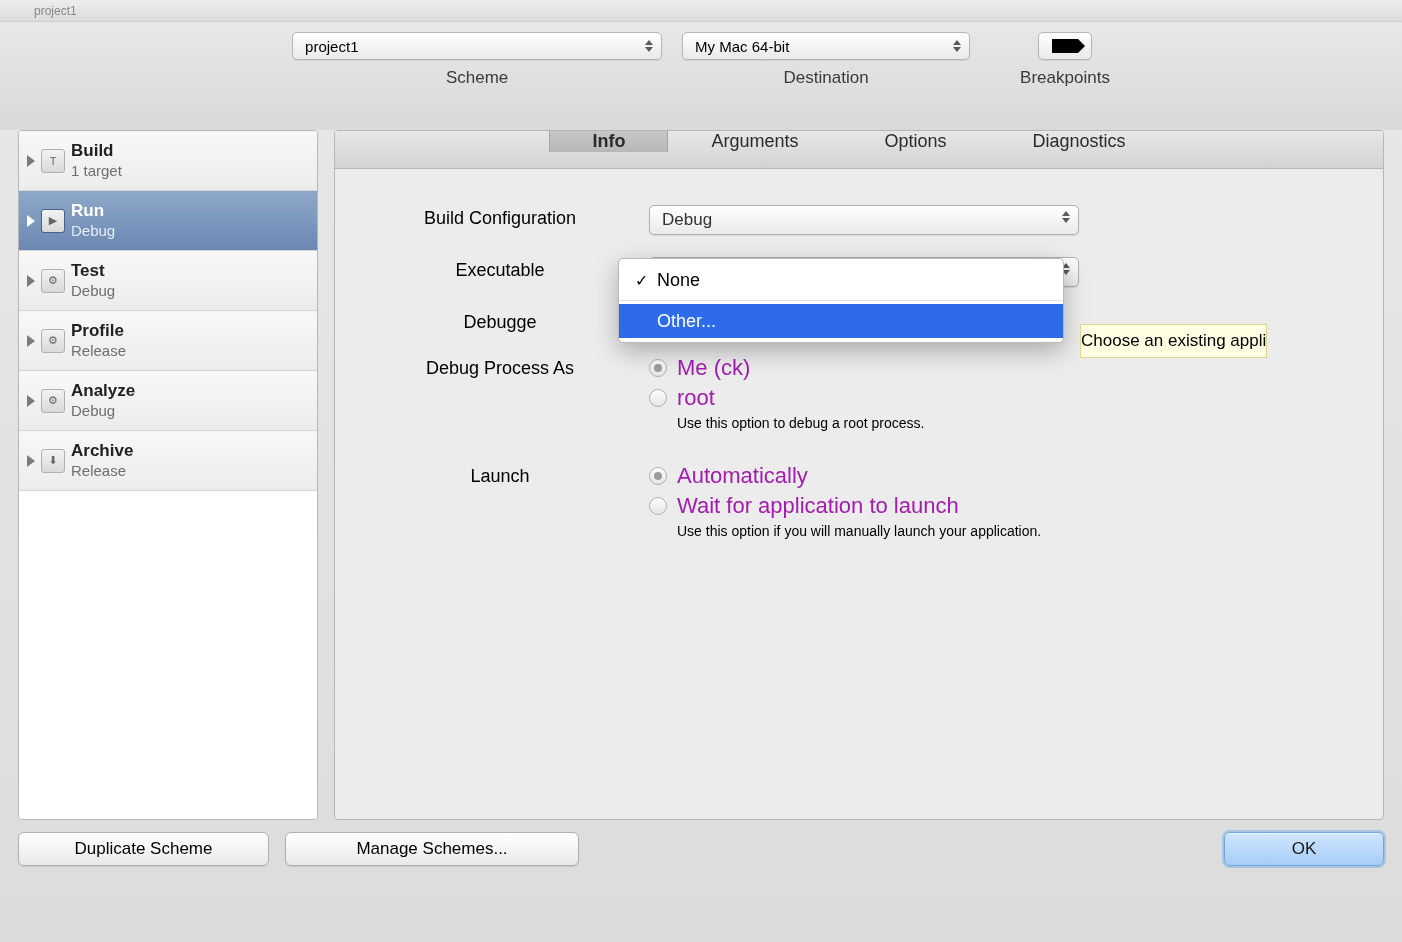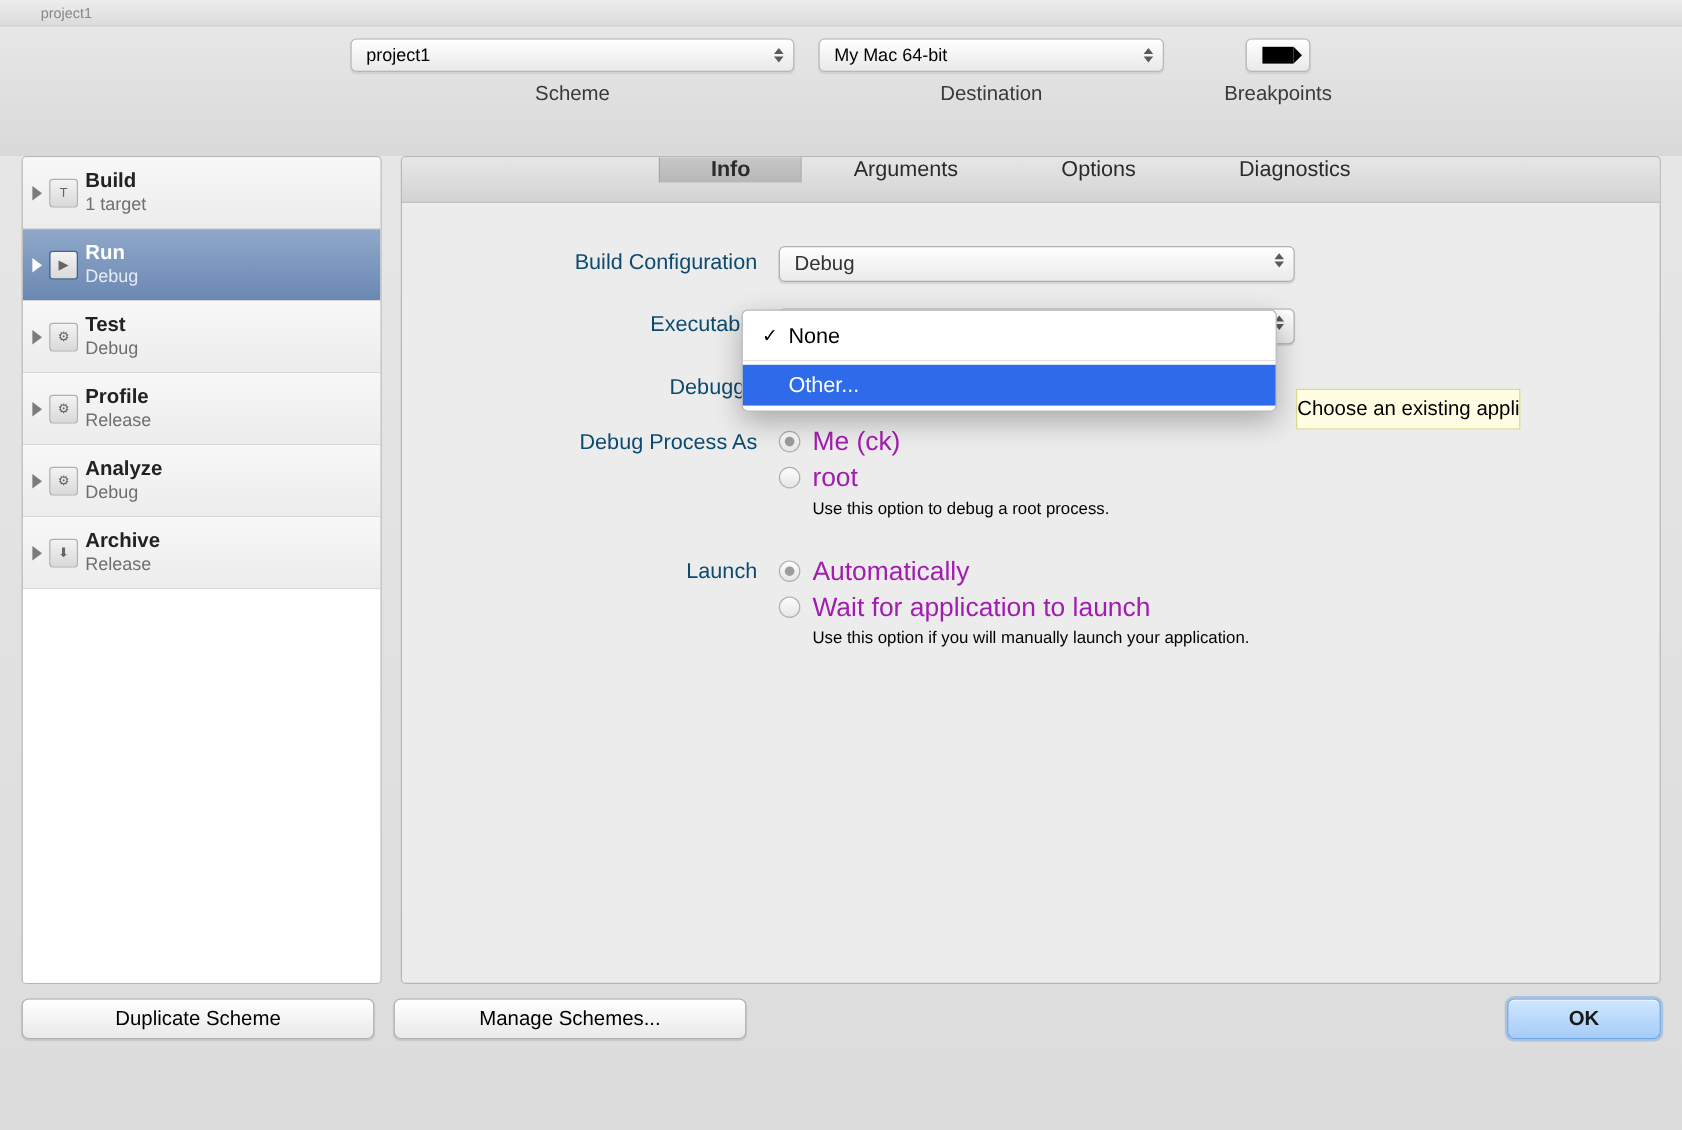--- a/index.html
+++ b/index.html
@@ -158,22 +158,22 @@
     padding:36px 34px;
     font-size:18px;
     color:#333;
   }
   .form-row{
     display:flex;
     align-items:flex-start;
     margin-bottom:22px;
   }
   .form-label{
-    width:280px; text-align:right; padding-right:18px; padding-top:3px;
-    font-size:18px; color:#0c4a6e;
+    width:280px; text-align:center; padding-right:18px; padding-top:3px;
+    font-size:18px; color:#000000;
   }
   .form-ctrl{flex:1;}
   .select {
     height:30px; width:430px;
     background:linear-gradient(#fff,#eaeaea);
     border:1px solid #b0b0b0;
     border-radius:5px;
     display:flex;align-items:center;
     padding:0 24px 0 12px;
     position:relative;
@@ -237,26 +237,25 @@
     padding:0 22px;
     background:linear-gradient(#ffffff,#e9e9e9);
     border:1px solid #b0b0b0;
     border-radius:6px;
     font-size:17px;
     display:flex;align-items:center;justify-content:center;
     box-shadow:0 1px 0 rgba(255,255,255,.7) inset,0 1px 1px rgba(0,0,0,.1);
   }
   .btn.ok{
     margin-left:auto;
-    width:128px;
+    width:160px;
     background:linear-gradient(#cfe6ff,#a6cdf8);
     border:1px solid #6fa6df;
     color:#1a1a1a;
     box-shadow:0 0 0 2px rgba(120,170,230,.5),0 1px 0 rgba(255,255,255,.7) inset;
-    font-weight:bold;
   }
 </style>
 </head>
 <body>
 
 <div class="top-region">
   <div class="top-title-bar">
     <span>project1</span>
   </div>
   <div class="toolbar-row">
@@ -425,16 +424,16 @@
   <div class="menu-sep"></div>
   <div class="menu-item highlight">
     <span class="check"></span>
     <span>Other...</span>
   </div>
 </div>
 
 <div class="tooltip">Choose an existing appli</div>
 
 <div class="bottom-row">
-  <div class="btn" style="width:294px">Duplicate Scheme</div>
+  <div class="btn" style="width:251px">Duplicate Scheme</div>
   <div class="btn" style="width:294px">Manage Schemes...</div>
   <div class="btn ok">OK</div>
 </div>
 
 </body></html>

